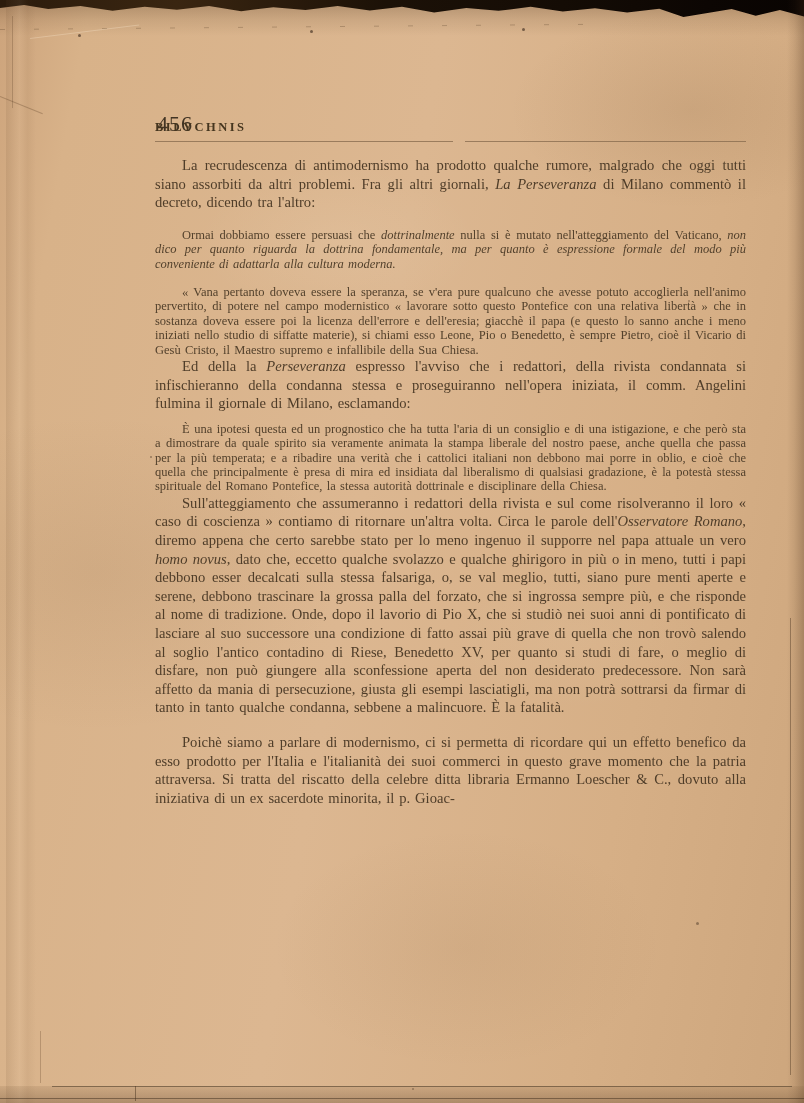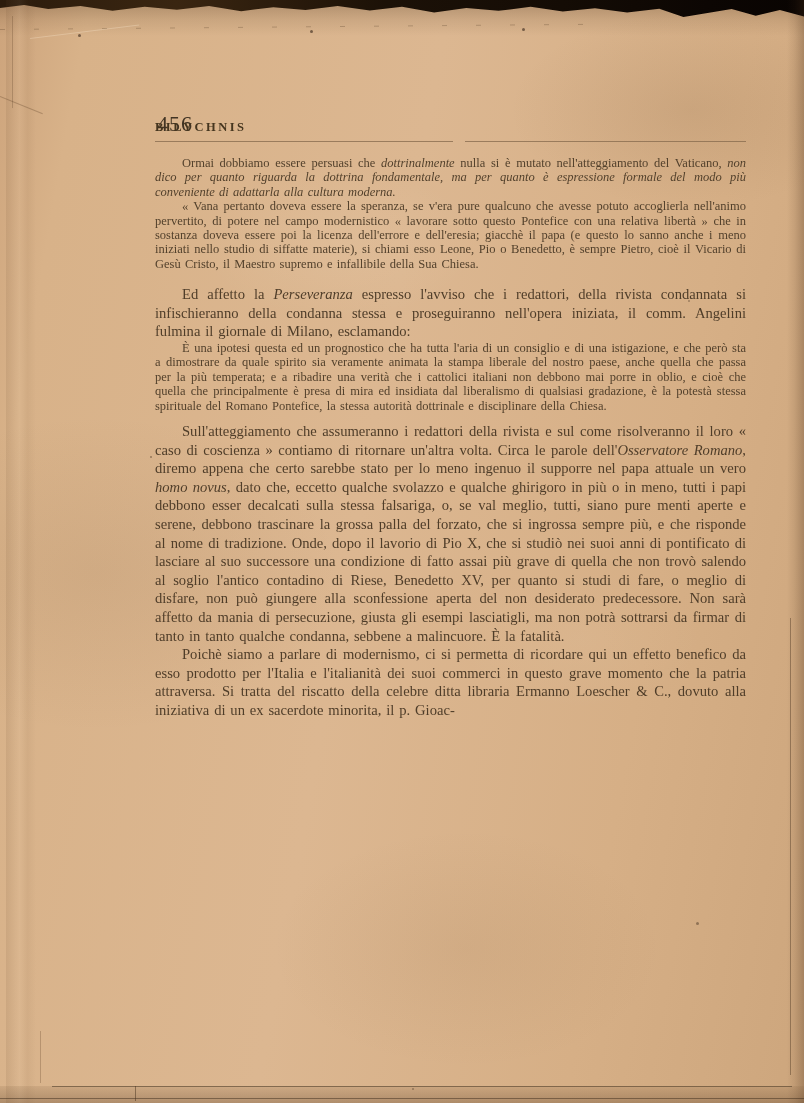--- a/index.html
+++ b/index.html
@@ -88,21 +88,21 @@
 
   .page-text { margin-top:14px; }
   .para {
     margin:0; text-align:justify; text-indent:27px;
     color:#4f3d29; word-spacing:1.2px;
   }
   .para.body { font-size:14.6px; line-height:18.6px; }
   .para.quote-small { font-size:12.5px; line-height:14.4px; color:#53412c; }
   .para em { font-style:italic; }
   
-  .page-text .para:nth-child(2) { margin-top:0; margin-bottom:14px; }
+  .page-text .para:nth-child(2) { margin-top:16px; margin-bottom:14px; }
   .page-text .para:nth-child(4) { margin-top:0;  margin-bottom:9px;  }
   .page-text .para:nth-child(6) { margin-bottom:16px; }
 </style>
 </head>
 <body>
 
 <div class="page">
 
   <div class="top-fade"></div>
   <div class="torn-top"></div>
@@ -129,22 +129,23 @@
 
   <div class="content">
 
     <div class="page-header">
       <span class="page-number">456</span>
       <span class="journal-title">BILYCHNIS</span>
     </div>
     <div class="header-rule"></div>
 
     <div class="page-text">
+        <p class="para body"><span>La recrudescenza di antimodernismo ha prodotto qualche rumore, malgrado che oggi tutti siano assorbiti da altri problemi. Fra gli altri giornali, </span><em>La Perseveranza</em><span> di Milano commentò il decreto, dicendo tra l'altro:</span></p>
         <p class="para quote-small"><span>Ormai dobbiamo essere persuasi che </span><em>dottrinalmente</em><span> nulla si è mutato nell'atteggiamento del Vaticano, </span><em>non dico per quanto riguarda la dottrina fondamentale, ma per quanto è espressione formale del modo più conveniente di adattarla alla cultura moderna.</em></p>
         <p class="para quote-small"><span>« Vana pertanto doveva essere la speranza, se v'era pure qualcuno che avesse potuto accoglierla nell'animo pervertito, di potere nel campo modernistico « lavorare sotto questo Pontefice con una relativa libertà » che in sostanza doveva essere poi la licenza dell'errore e dell'eresia; giacchè il papa (e questo lo sanno anche i meno iniziati nello studio di siffatte materie), si chiami esso Leone, Pio o Benedetto, è sempre Pietro, cioè il Vicario di Gesù Cristo, il Maestro supremo e infallibile della Sua Chiesa.</span></p>
-        <p class="para body"><span>Ed affetto la </span><em>Perseveranza</em><span> espresso l'avviso che i redattori, della rivista condannata si infischieranno della condanna stessa e proseguiranno nell'opera iniziata, il comm. Angelini fulmina il giornale di Milano, esclamando:</span></p>
+        <p class="para body"><span>Ed della la </span><em>Perseveranza</em><span> espresso l'avviso che i redattori, della rivista condannata si infischieranno della condanna stessa e proseguiranno nell'opera iniziata, il comm. Angelini fulmina il giornale di Milano, esclamando:</span></p>
         <p class="para quote-small"><span>È una ipotesi questa ed un prognostico che ha tutta l'aria di un consiglio e di una istigazione, e che però sta a dimostrare da quale spirito sia veramente animata la stampa liberale del nostro paese, anche quella che passa per la più temperata; e a ribadire una verità che i cattolici italiani non debbono mai porre in oblio, e cioè che quella che principalmente è presa di mira ed insidiata dal liberalismo di qualsiasi gradazione, è la potestà stessa spirituale del Romano Pontefice, la stessa autorità dottrinale e disciplinare della Chiesa.</span></p>
         <p class="para body"><span>Sull'atteggiamento che assumeranno i redattori della rivista e sul come risolveranno il loro « caso di coscienza » contiamo di ritornare un'altra volta. Circa le parole dell'</span><em>Osservatore Romano</em><span>, diremo appena che certo sarebbe stato per lo meno ingenuo il supporre nel papa attuale un vero </span><em>homo novus</em><span>, dato che, eccetto qualche svolazzo e qualche ghirigoro in più o in meno, tutti i papi debbono esser decalcati sulla stessa falsariga, o, se val meglio, tutti, siano pure menti aperte e serene, debbono trascinare la grossa palla del forzato, che si ingrossa sempre più, e che risponde al nome di tradizione. Onde, dopo il lavorio di Pio X, che si studiò nei suoi anni di pontificato di lasciare al suo successore una condizione di fatto assai più grave di quella che non trovò salendo al soglio l'antico contadino di Riese, Benedetto XV, per quanto si studi di fare, o meglio di disfare, non può giungere alla sconfessione aperta del non desiderato predecessore. Non sarà affetto da mania di persecuzione, giusta gli esempi lasciatigli, ma non potrà sottrarsi da firmar di tanto in tanto qualche condanna, sebbene a malincuore. È la fatalità.</span></p>
         <p class="para body"><span>Poichè siamo a parlare di modernismo, ci si permetta di ricordare qui un effetto benefico da esso prodotto per l'Italia e l'italianità dei suoi commerci in questo grave momento che la patria attraversa. Si tratta del riscatto della celebre ditta libraria Ermanno Loescher &amp; C., dovuto alla iniziativa di un ex sacerdote minorita, il p. Gioac-</span></p>
       </div>
 
   </div>
 </div>
 
 </body></html>

